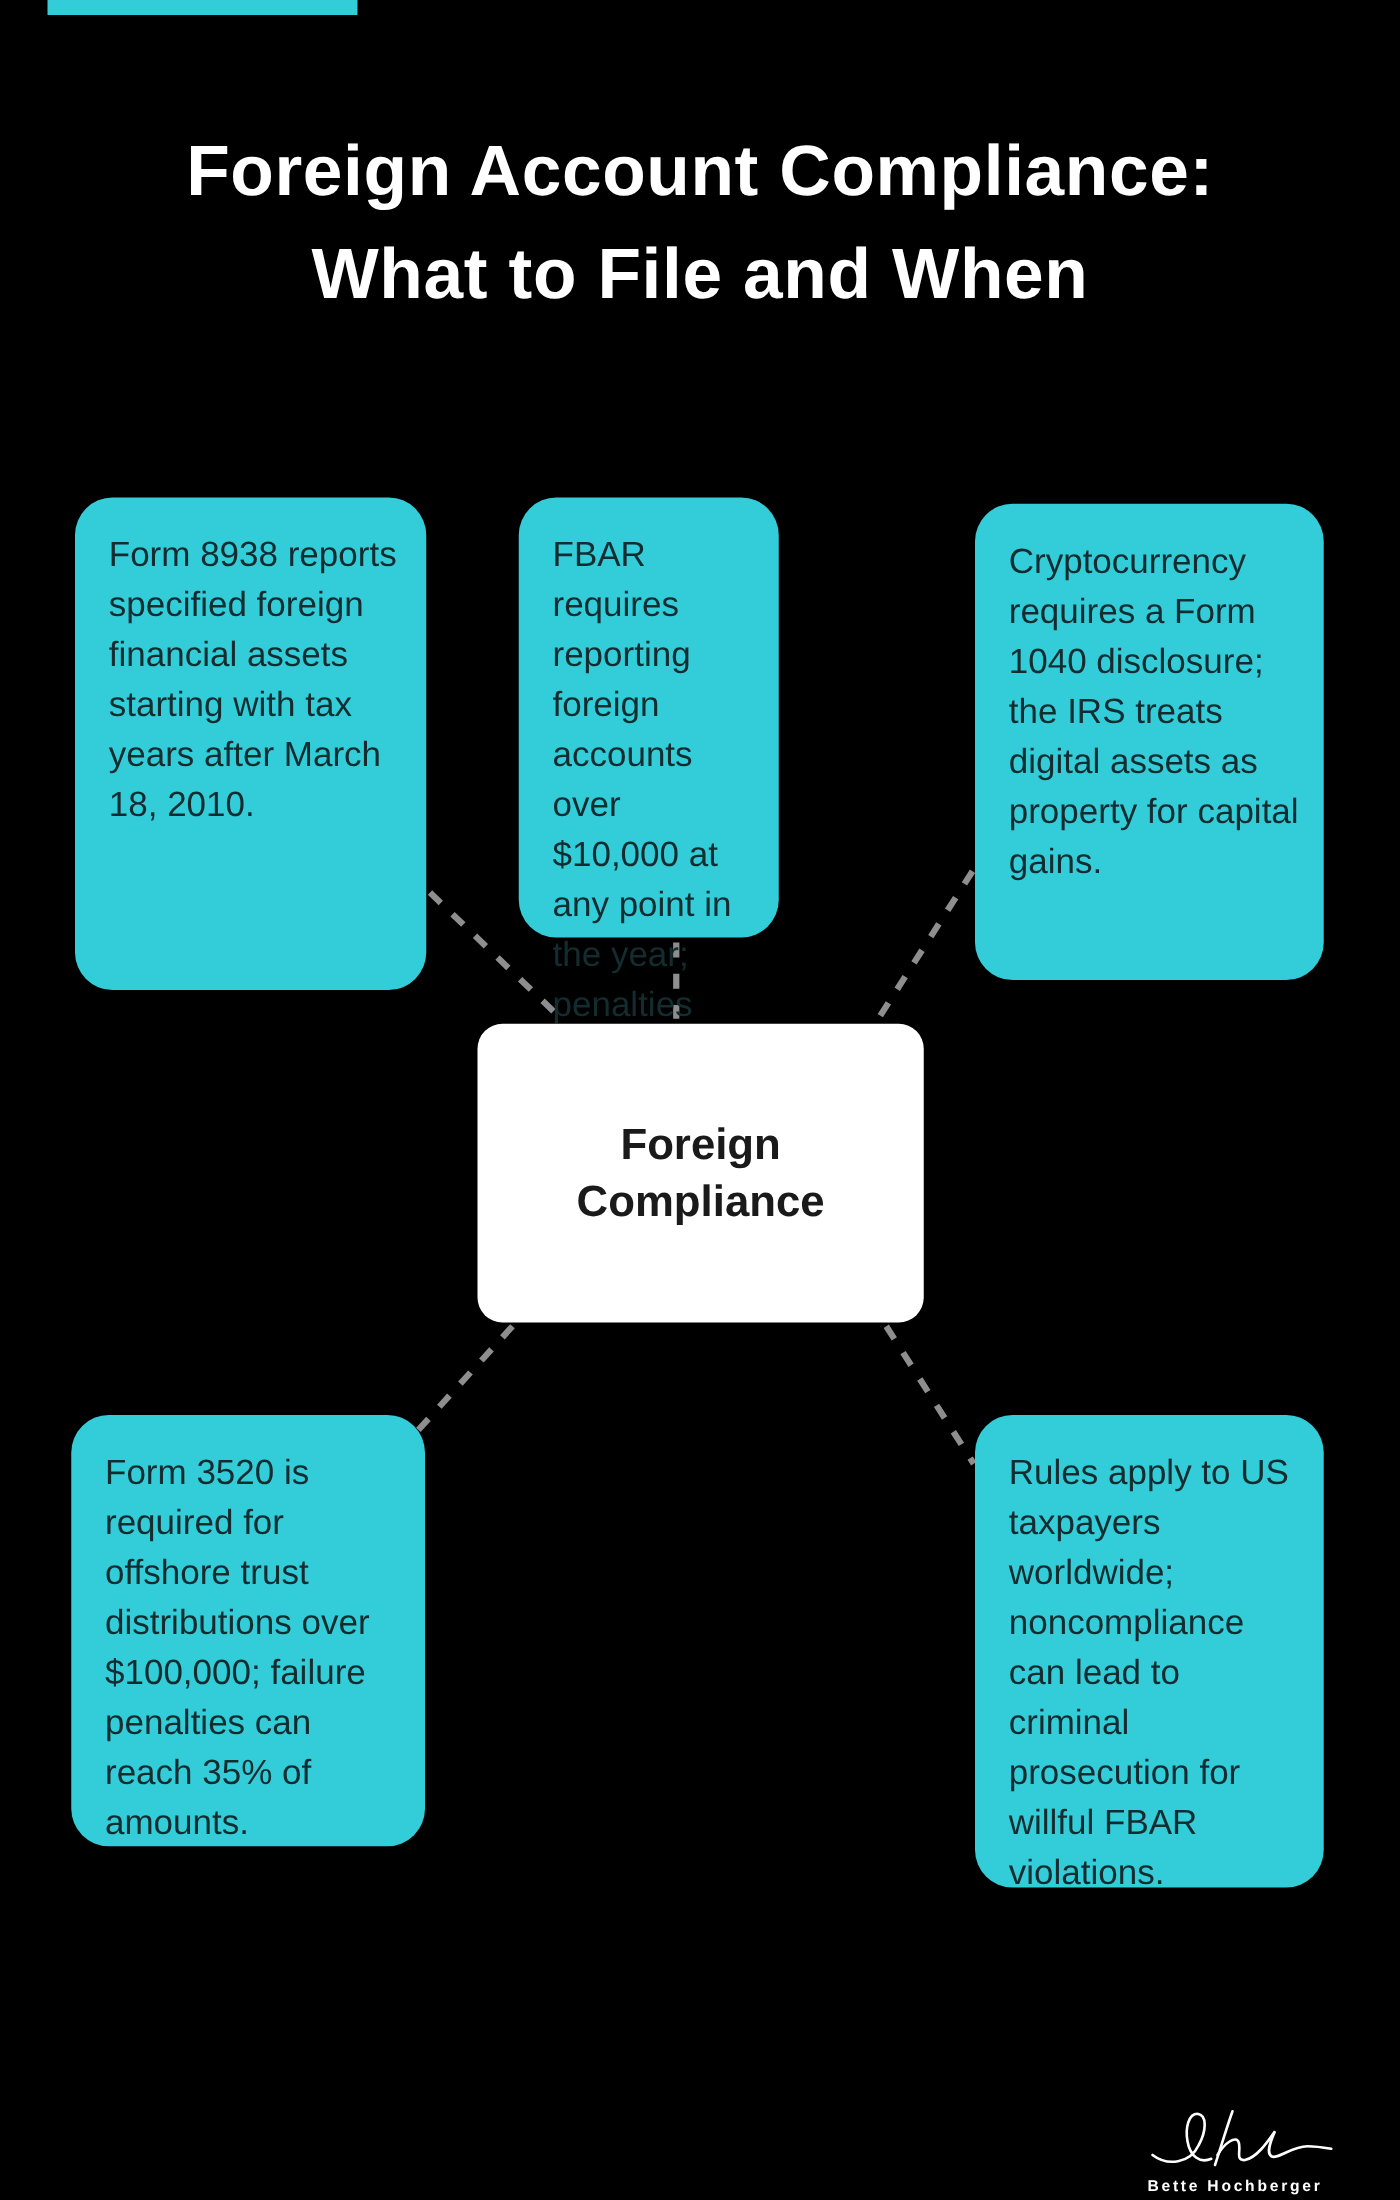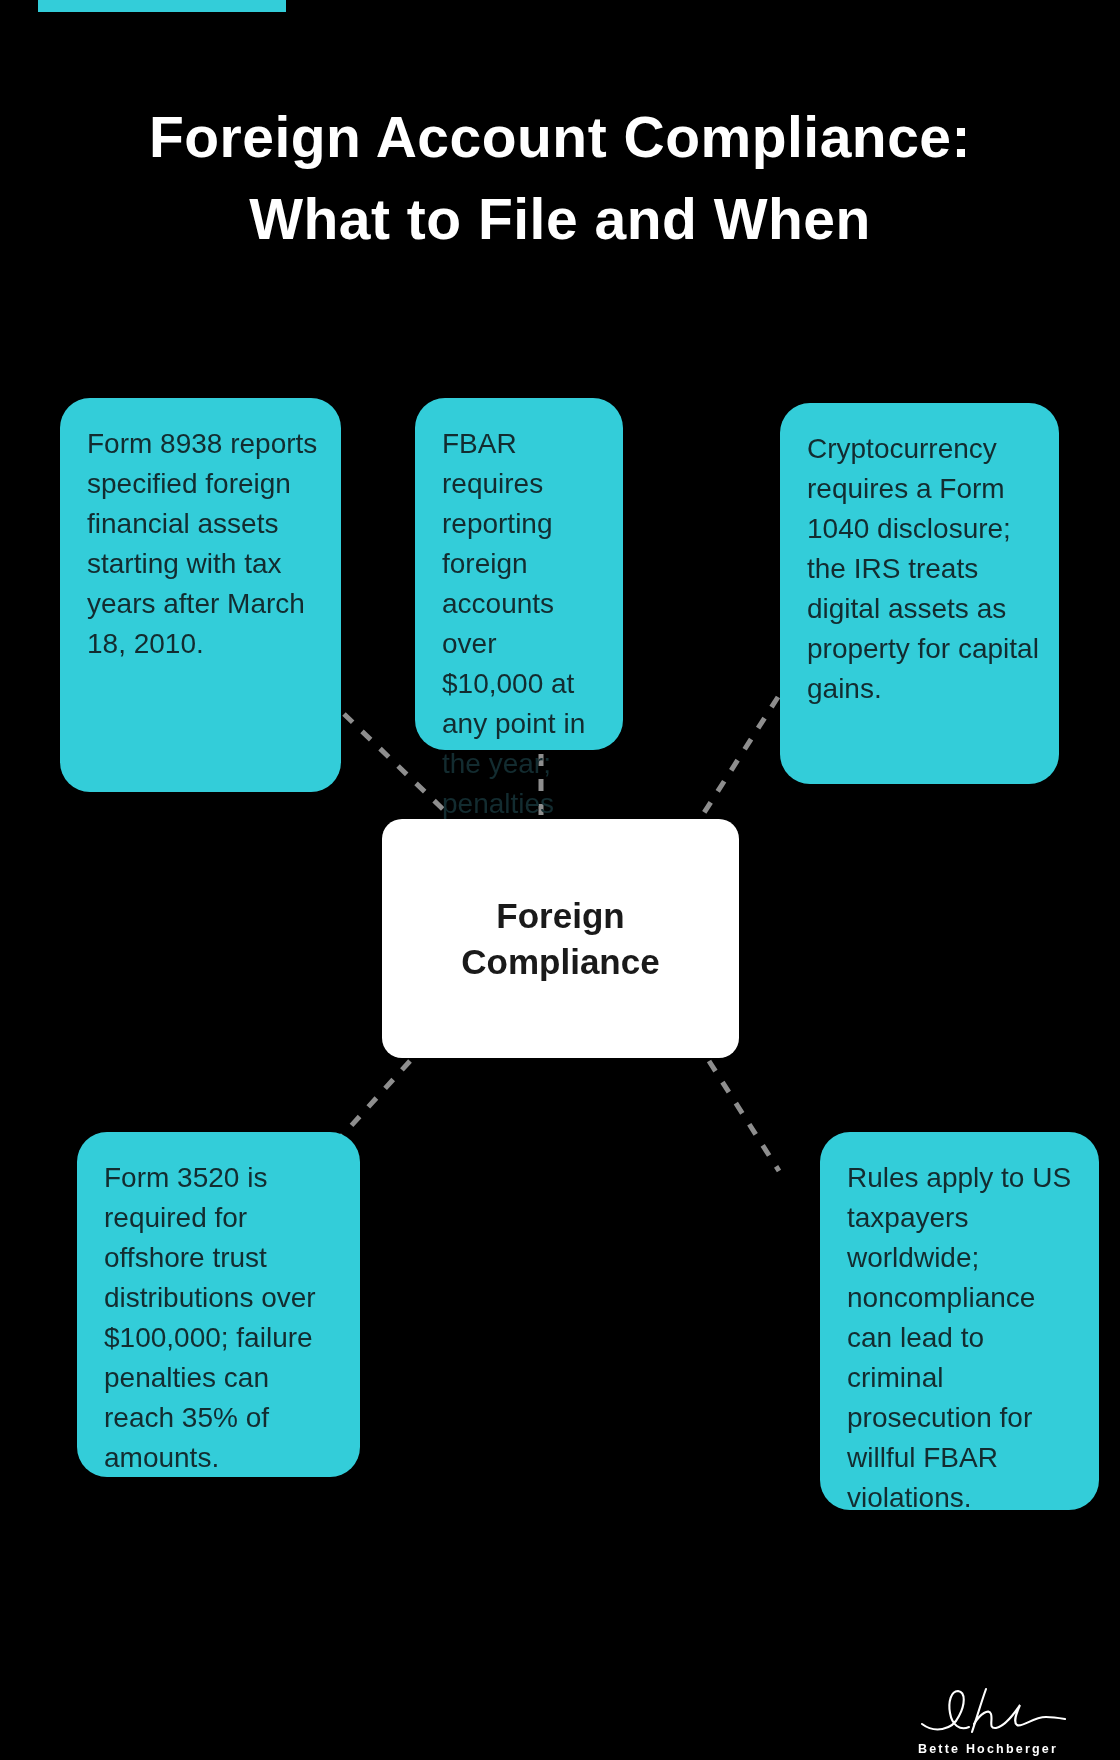--- a/index.html
+++ b/index.html
@@ -54,22 +54,22 @@
     background:var(--node-fill);
     border-radius:30px;
     color:var(--node-text);
     font-size:28px;
     line-height:40px;
     padding:26px 20px 24px 27px;
   }
   .node-1{left:60px;  top:398px;  width:281px; height:394px;}
   .node-2{left:415px; top:398px;  width:208px; height:352px;}
   .node-3{left:780px; top:403px;  width:279px; height:381px;}
-  .node-4{left:57px;  top:1132px; width:283px; height:345px;margin-left:20px;}
-  .node-5{left:780px; top:1132px; width:279px; height:378px;margin-left:40px;}
+  .node-4{left:57px;  top:1132px; width:283px; height:345px;}
+  .node-5{left:780px; top:1132px; width:279px; height:378px;}
   .center-node{
     position:absolute;
     left:382px; top:819px;
     width:357px; height:239px;
     background:var(--center-fill);
     border-radius:20px;
     display:flex;
     flex-direction:column;
     align-items:center;
     justify-content:center;

